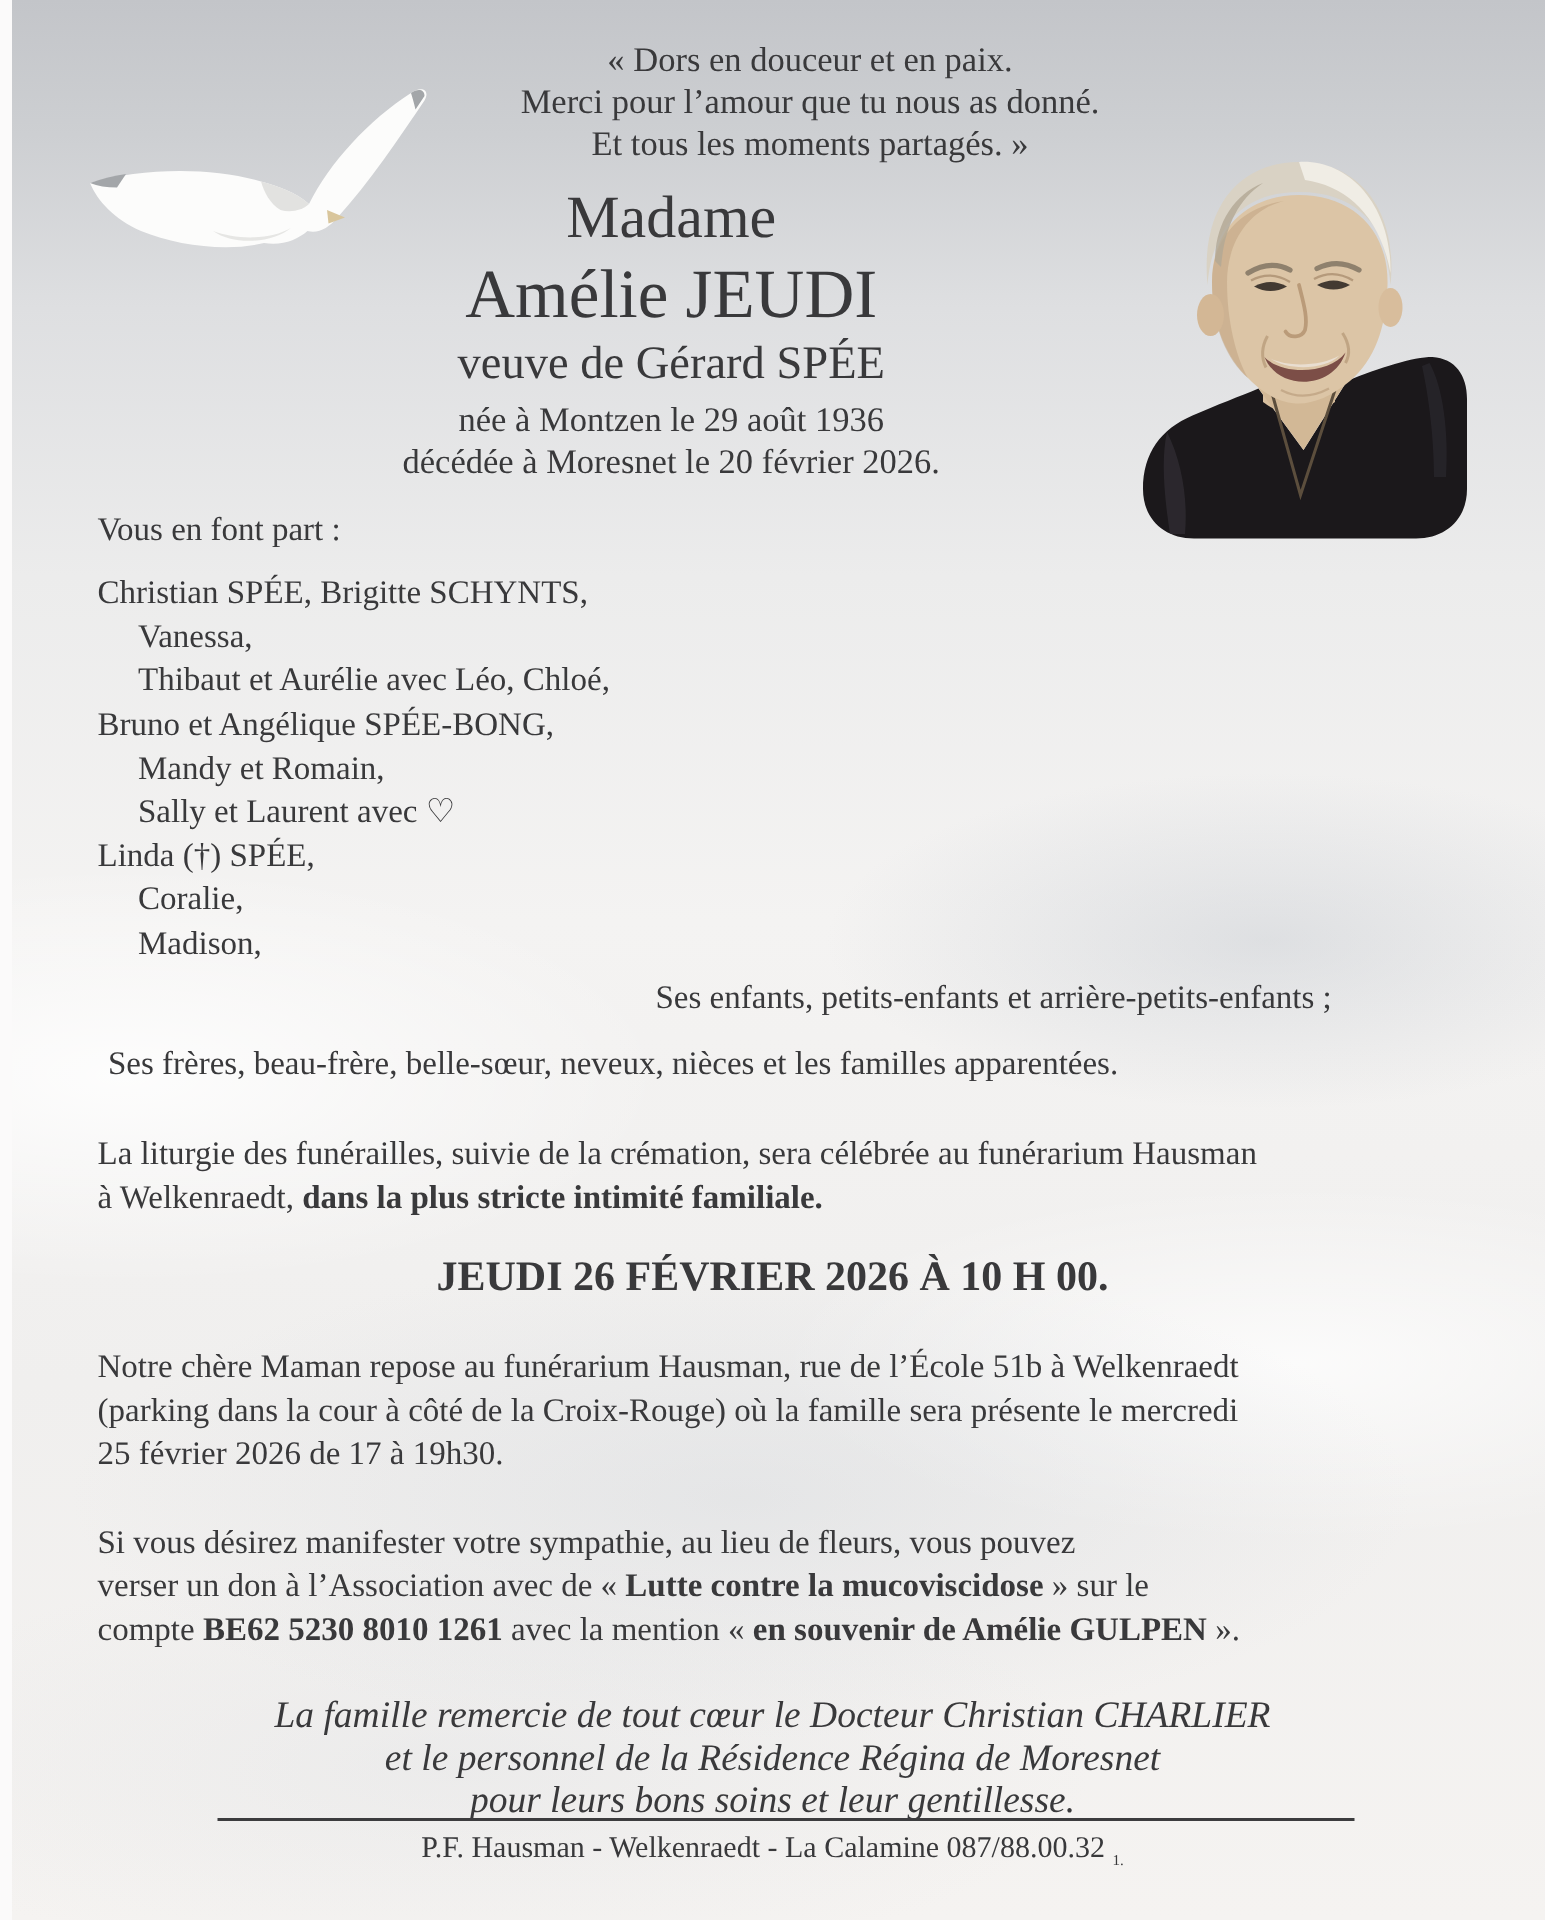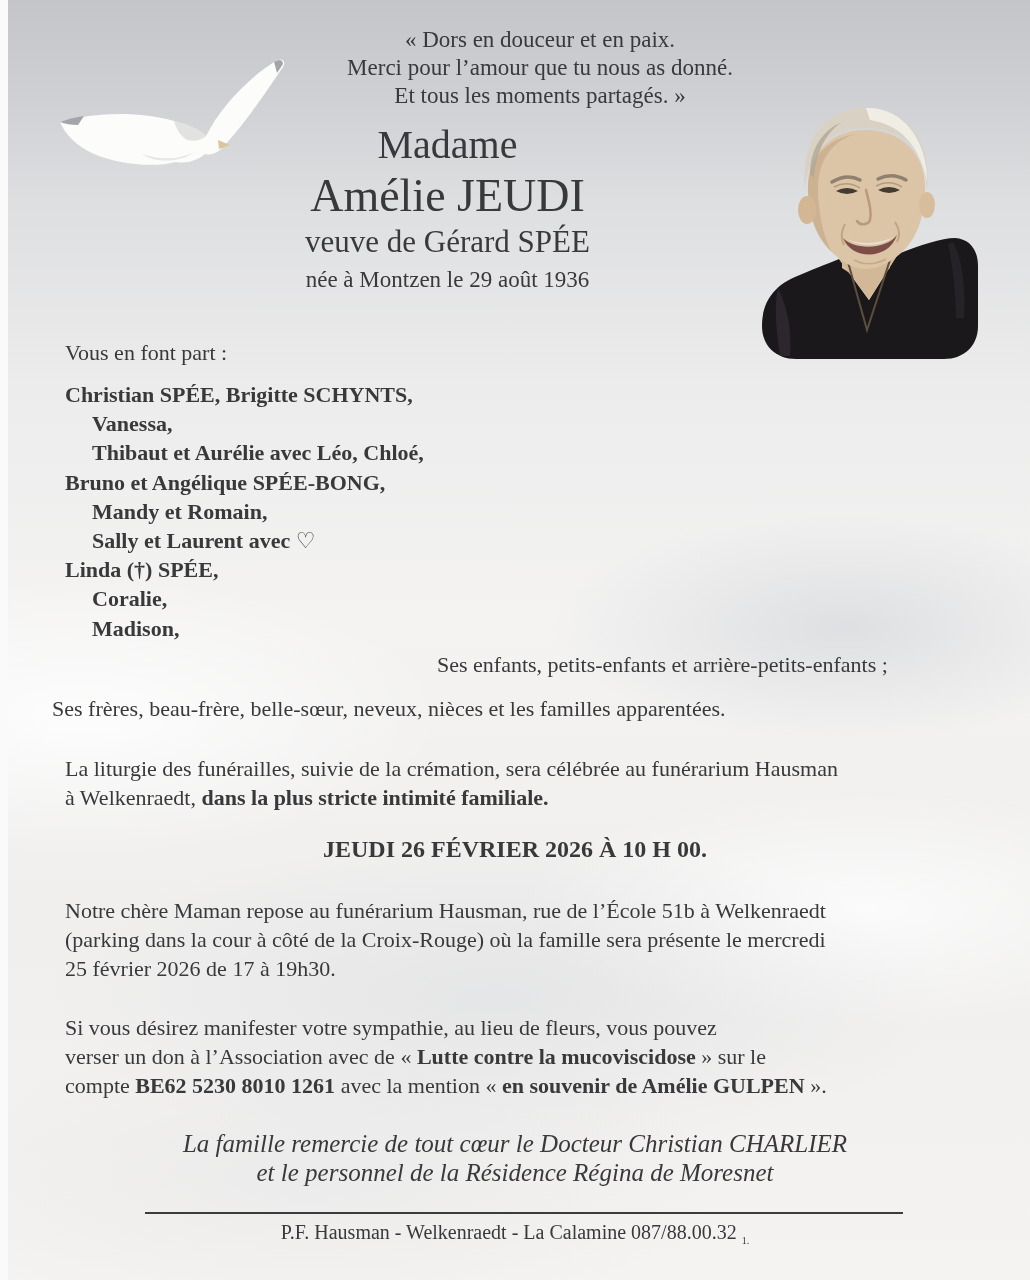--- a/index.html
+++ b/index.html
@@ -23,26 +23,26 @@
   .center{text-align:center;}
   .quote{top:26px;left:140px;width:800px;font-size:23px;line-height:28px;}
   .header{top:120px;left:90px;width:715px;}
   .t-madame{font-size:40px;line-height:50px;}
   .t-name{font-size:46px;line-height:52px;}
   .t-veuve{font-size:31px;line-height:36px;margin-top:2px;}
   .t-birth{font-size:23px;line-height:28px;margin-top:6px;}
   .t-death{font-size:23px;line-height:28px;}
   .body-text{font-size:22px;line-height:29px;}
   .intro{top:338px;left:65px;}
-  .family{top:380px;left:65px;line-height:29.2px;font-weight:bold;}
+  .family{top:380px;left:65px;line-height:29.2px;}
   .family .indent{padding-left:27px;}
   .children-line{top:650px;left:437px;}
-  .relatives-line{top:694px;left:52px;}
+  .relatives-line{top:694px;left:72px;}
   .ceremony{top:754px;left:65px;width:930px;}
-  .date-line{top:836px;left:0;width:1030px;font-size:24px;font-weight:bold;}
+  .date-line{top:836px;left:0;width:1030px;font-size:28px;font-weight:bold;}
   .repose{top:896px;left:65px;width:940px;}
   .donation{top:1013px;left:65px;width:940px;}
   .thanks{top:1130px;left:0;width:1030px;font-style:italic;font-size:25px;line-height:28.5px;}
   .rule{top:1212px;left:145px;width:758px;border-top:2px solid #3c3c3e;height:0;}
   .footer{top:1221px;left:0;width:1030px;font-size:20px;}
   .footer .mark{font-size:10px;vertical-align:sub;}
   b{font-weight:bold;margin-top:28px;}
   .seagull{left:22px;top:48px;width:305px;height:170px;}
   .portrait{left:748px;top:78px;width:244px;height:292px;}
 </style>
@@ -104,20 +104,21 @@
     <div>« Dors en douceur et en paix.</div>
     <div>Merci pour l’amour que tu nous as donné.</div>
     <div>Et tous les moments partagés. »</div>
   </div>
 
   <div class="abs header center">
     <div class="t-madame">Madame</div>
     <div class="t-name">Amélie JEUDI</div>
     <div class="t-veuve">veuve de Gérard SPÉE</div>
     <div class="t-birth">née à Montzen le 29 août 1936</div>
+    <div class="t-death">décédée à Moresnet le 20 février 2026.</div>
   </div>
 
   <div class="abs intro body-text">Vous en font part :</div>
 
   <div class="abs family body-text">
     <div>Christian SPÉE, Brigitte SCHYNTS,</div>
     <div class="indent">Vanessa,</div>
     <div class="indent">Thibaut et Aurélie avec Léo, Chloé,</div>
     <div>Bruno et Angélique SPÉE-BONG,</div>
     <div class="indent">Mandy et Romain,</div>
@@ -145,20 +146,21 @@
 
   <div class="abs donation body-text">
     <span>Si vous désirez manifester votre sympathie, au lieu de fleurs, vous pouvez</span><br>
     <span>verser un don à l’Association avec de « </span><b>Lutte contre la mucoviscidose</b><span> » sur le</span><br>
     <span>compte </span><b>BE62 5230 8010 1261</b><span> avec la mention « </span><b>en souvenir de Amélie GULPEN</b><span> ».</span>
   </div>
 
   <div class="abs thanks center">
     <div>La famille remercie de tout cœur le Docteur Christian CHARLIER</div>
     <div>et le personnel de la Résidence Régina de Moresnet</div>
+    <div>pour leurs bons soins et leur gentillesse.</div>
   </div>
 
   <div class="abs rule"></div>
 
   <div class="abs footer center">
     <span>P.F. Hausman - Welkenraedt - La Calamine 087/88.00.32</span>
     <span class="mark">1.</span>
   </div>
 </div>
 

